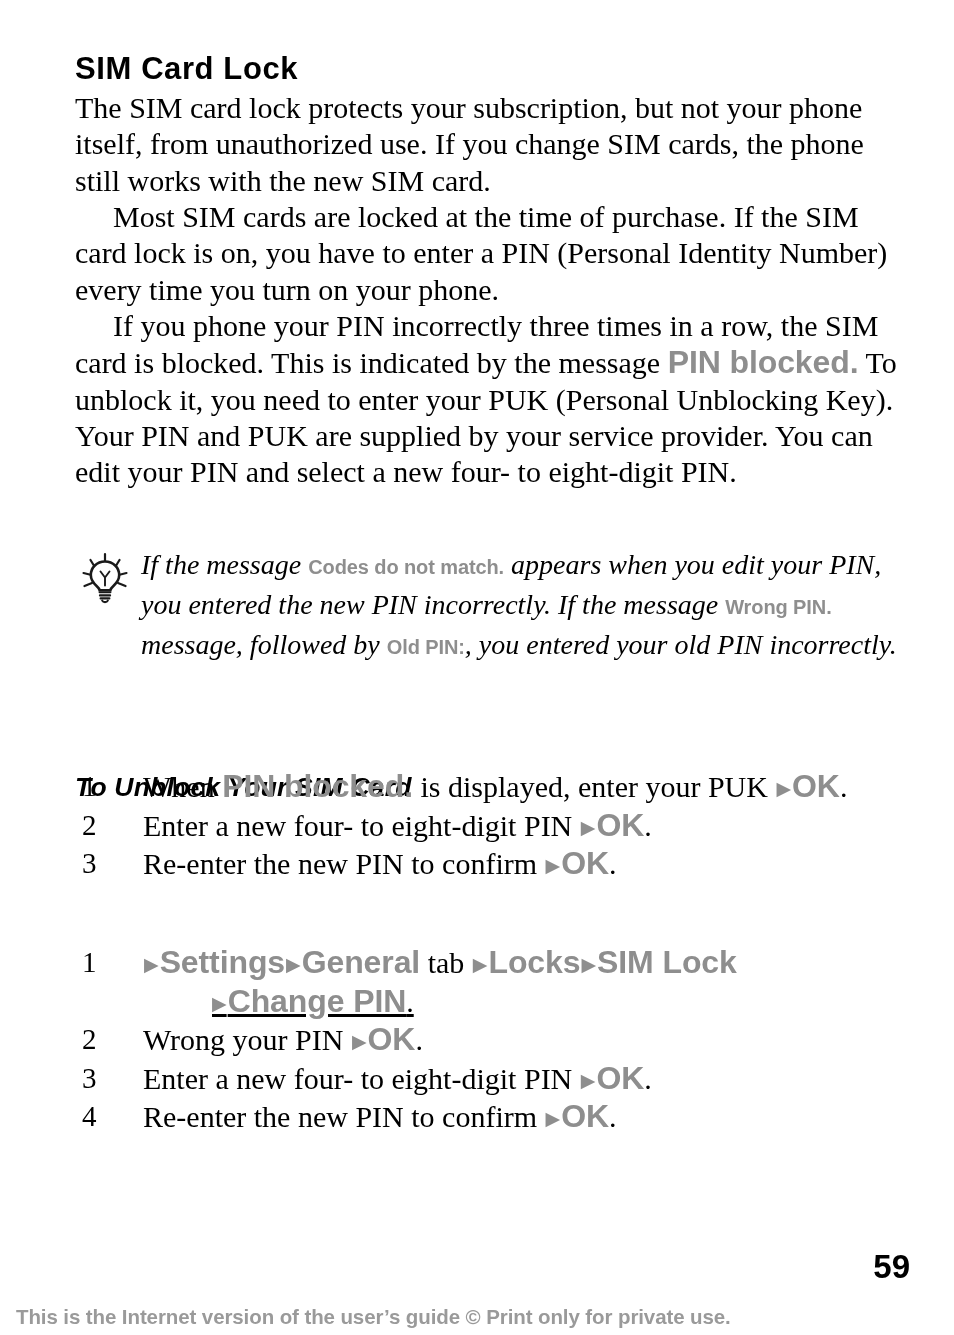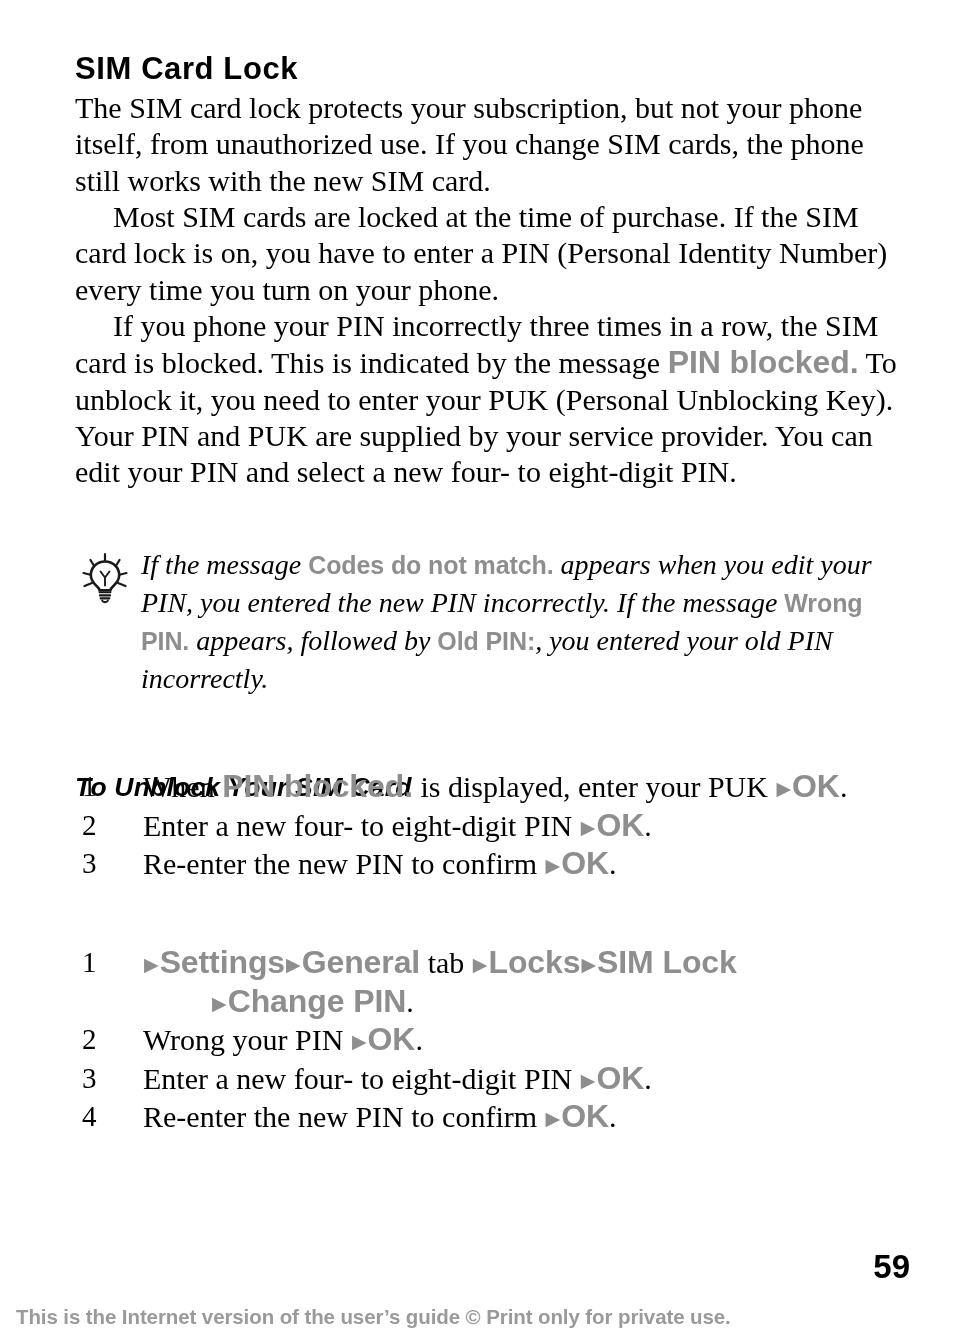--- a/index.html
+++ b/index.html
@@ -87,21 +87,21 @@
   }
   .tip-text {
     margin-left: 66px;
     font-size: 28px;
     line-height: 38px;
     font-style: italic;
     color: #000;
   }
   .tip-text .ui {
     font-style: normal;
-    font-size: 25px;
+    font-size: 20px;
   }
 
   
   .h2 {
     position: absolute;
     left: 59px;
     font-family: "Liberation Sans", "DejaVu Sans", sans-serif;
     font-weight: bold;
     font-style: italic;
     font-size: 26.5px;
@@ -128,20 +128,21 @@
   .step .num {
     position: absolute;
     left: 7px;
     top: 0;
     font-size: 29px;
     color: #000;
   }
   .step-sub {
     display: block;
     padding-left: 68px;
+    text-decoration: underline;
   }
 
   
   .page-number {
     position: absolute;
     right: 60px;
     top: 1248px;
     font-family: "Liberation Sans", "DejaVu Sans", sans-serif;
     font-weight: bold;
     font-size: 33px;
@@ -197,21 +198,21 @@
         <path d="M27 34.5 L27 26.5 M27 26.5 L22.5 20.5 M27 26.5 L31.5 20.5" stroke="#1a1a1a" stroke-width="1.9" fill="none" stroke-linecap="round"></path>
 
         <g stroke="#1a1a1a" stroke-width="2.1" fill="none" stroke-linecap="round">
           <line x1="21.6" y1="41.2" x2="32.4" y2="41.2"></line>
           <line x1="21.9" y1="44.4" x2="32.1" y2="44.4"></line>
           <line x1="22.6" y1="47.4" x2="31.4" y2="47.4"></line>
           <path d="M24.2 49.6 C25.2 51.6 28.8 51.6 29.8 49.6"></path>
         </g>
       </svg>
     </span>
-    <div class="tip-text"><span>If the message </span><span class="ui">Codes do not match.</span><span> appears when you edit your PIN, you entered the new PIN incorrectly. If the message </span><span class="ui">Wrong PIN.</span><span> appears, followed by </span><span class="ui">Old PIN:</span><span>, you entered your old PIN incorrectly.</span></div>
+    <div class="tip-text"><span>If the message </span><span class="ui">Codes do not match.</span><span> appears when you edit your PIN, you entered the new PIN incorrectly. If the message </span><span class="ui">Wrong PIN.</span><span> message, followed by </span><span class="ui">Old PIN:</span><span>, you entered your old PIN incorrectly.</span></div>
   </div>
 
   <div class="h2" style="top:772px;">To Unblock Your SIM Card</div>
 
   <div class="steps" style="top:768px;">
     <div class="step">
       <span class="num">1</span><span>When </span><span class="ui">PIN blocked.</span><span> is displayed, enter your PUK </span><span class="ui-arrow">▶</span><span class="ui">OK</span><span>.</span>
     </div>
     <div class="step">
       <span class="num">2</span><span>Enter a new four- to eight-digit PIN </span><span class="ui-arrow">▶</span><span class="ui">OK</span><span>.</span>

